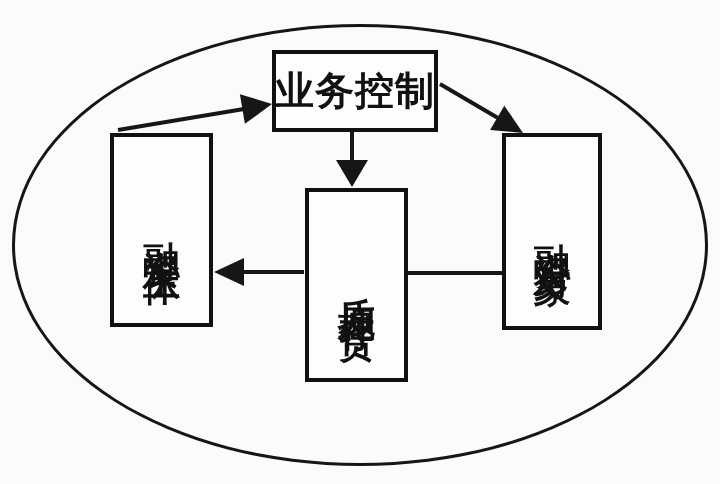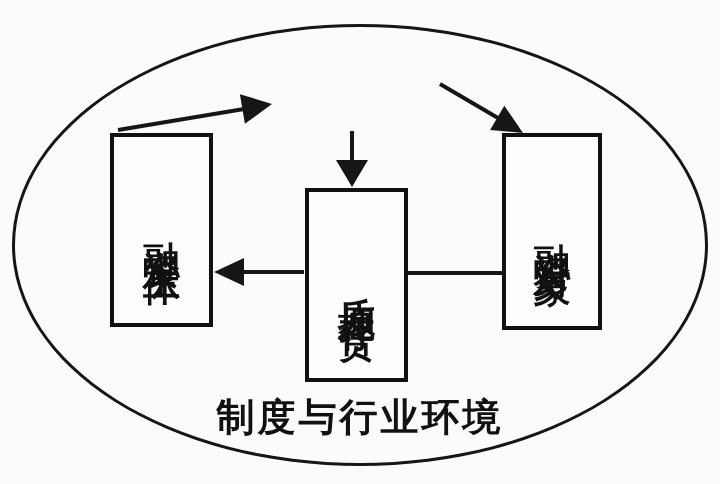--- a/index.html
+++ b/index.html
@@ -104,28 +104,30 @@
     <g>
       <line x1="304" y1="272" x2="242" y2="272" stroke="#161616" stroke-width="4"></line>
       <polygon points="214,272 244,258 244,286" fill="#161616"></polygon>
     </g>
 
     <g>
       <line x1="408" y1="273" x2="502" y2="273" stroke="#161616" stroke-width="4"></line>
     </g>
   </svg>
 
+  <div class="node node-h">
+    <span>业务控制</span>
+  </div>
 
   <div class="node node-v node-left">
     <span class="vtext">融资主体</span>
   </div>
 
   <div class="node node-v node-center">
     <span class="vtext">质押存货</span>
   </div>
 
   <div class="node node-v node-right">
     <span class="vtext">融资对象</span>
   </div>
 
-  <div class="env-label">制度与行业环境</div>
 
 </div>
 
 </body></html>

